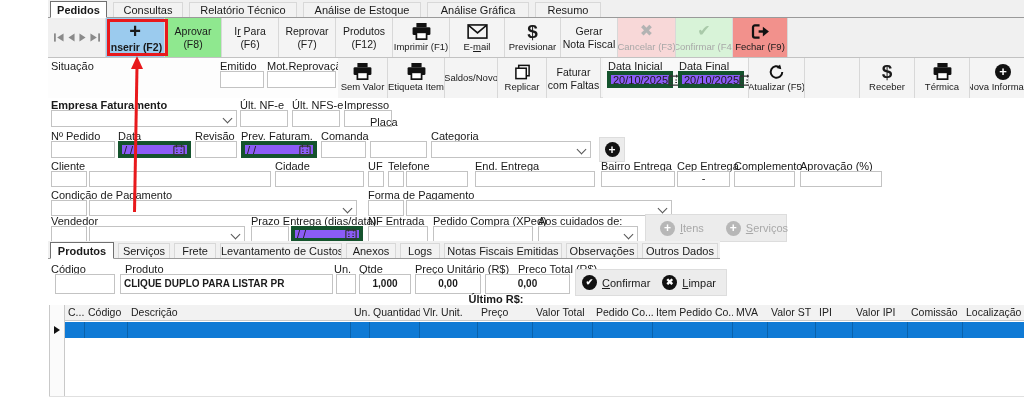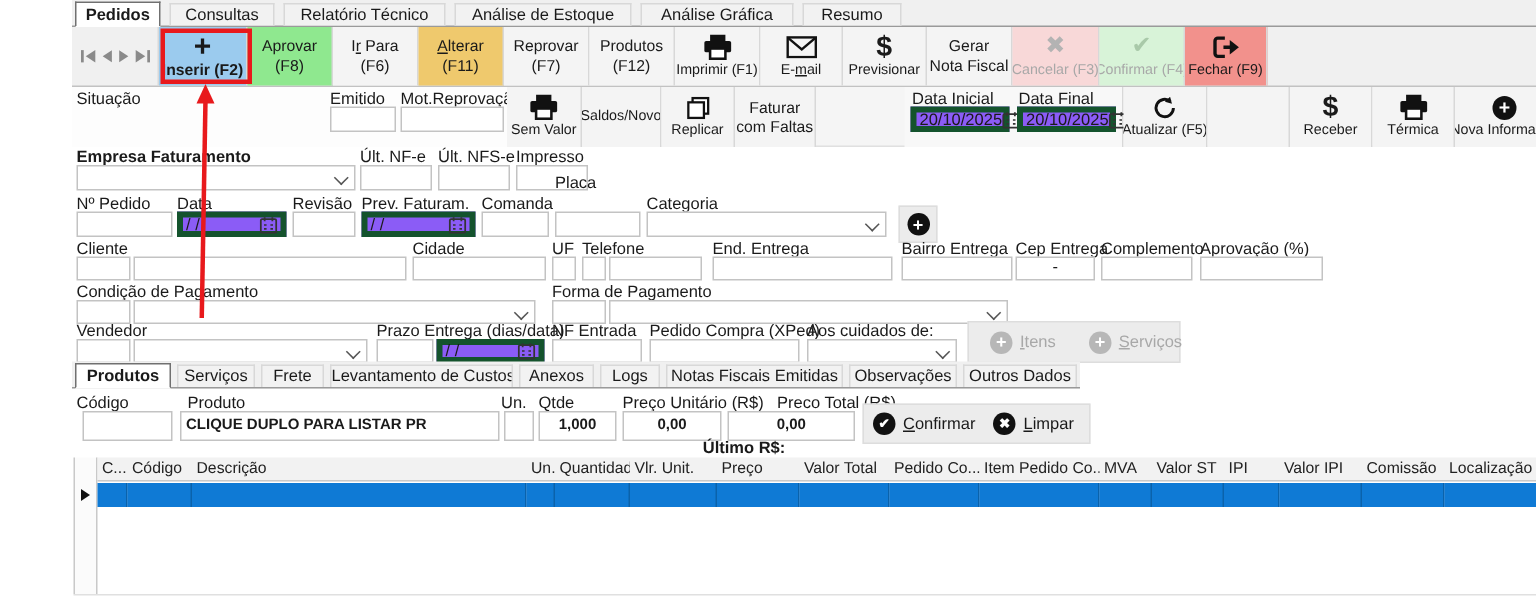--- a/index.html
+++ b/index.html
@@ -152,25 +152,20 @@
         <div class="tbtn" style="width: 57px; background: rgb(143, 232, 143);">
 
           <span class="tlabel">Aprovar</span>
           <span class="tsub">(F8)</span>
         </div>
         <div class="tbtn" style="width: 57px;">
 
           <span class="tlabel">I<u>r</u> Para</span>
           <span class="tsub">(F6)</span>
         </div>
-        <div class="tbtn" style="width: 57px; background: rgb(239, 201, 109);">
-
-          <span class="tlabel"><u>A</u>lterar</span>
-          <span class="tsub">(F11)</span>
-        </div>
         <div class="tbtn" style="width: 57px;">
 
           <span class="tlabel">Reprovar</span>
           <span class="tsub">(F7)</span>
         </div>
         <div class="tbtn" style="width: 57px;">
 
           <span class="tlabel">Produtos</span>
           <span class="tsub">(F12)</span>
         </div>
@@ -246,20 +241,31 @@
 
     <div class="tbtn small" style="width: 50px;">
           <span class="ticon">
             <svg width="21" height="17" viewBox="0 0 24 20">
               <path d="M6 0h12v5H6z" fill="#111"></path>
               <rect x="1.5" y="5" width="21" height="9" rx="1.5" fill="#111"></rect>
               <rect x="6" y="11" width="12" height="8" fill="#fff" stroke="#111" stroke-width="2"></rect>
             </svg>
           </span>
           <span class="tlabel">Sem Valor</span>
+
+        </div>
+        <div class="tbtn small" style="width: 57px;">
+          <span class="ticon">
+            <svg width="21" height="17" viewBox="0 0 24 20">
+              <path d="M6 0h12v5H6z" fill="#111"></path>
+              <rect x="1.5" y="5" width="21" height="9" rx="1.5" fill="#111"></rect>
+              <rect x="6" y="11" width="12" height="8" fill="#fff" stroke="#111" stroke-width="2"></rect>
+            </svg>
+          </span>
+          <span class="tlabel">Etiqueta Item</span>
 
         </div>
         <div class="tbtn small" style="width: 53px;">
 
           <span class="tlabel">Saldos/Novo</span>
 
         </div>
         <div class="tbtn small" style="width: 49px;">
           <span class="ticon">
             <svg width="17" height="16" viewBox="0 0 18 16">

